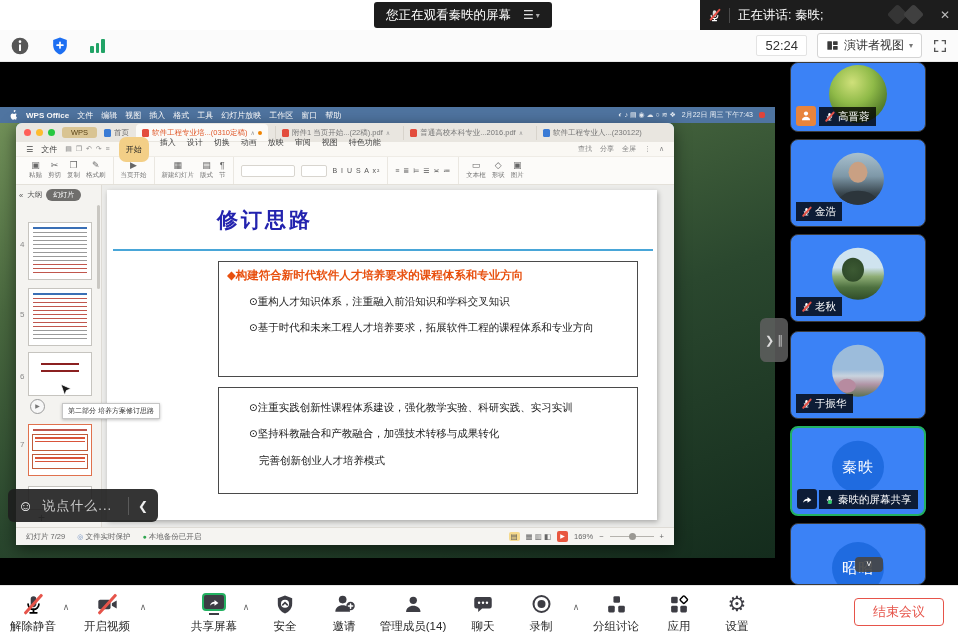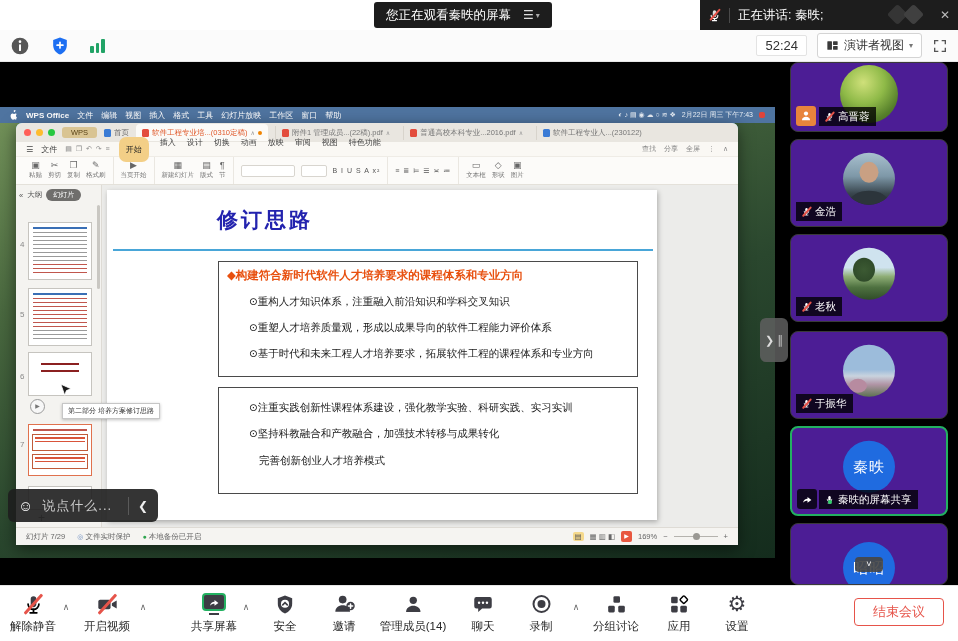--- a/index.html
+++ b/index.html
@@ -35,21 +35,21 @@
   .stage{position:absolute;left:0;top:62px;width:958px;height:523px;background:#000}
   .wallpaper{position:absolute;left:0;top:107px;width:775px;height:451px;
       background:linear-gradient(160deg,#74935a 0%,#49683f 28%,#2a472e 58%,#142c1d 100%)}
   .menubar{position:absolute;left:0;top:107px;width:775px;height:16px;background:#4f74a0;
       display:flex;align-items:center;gap:8px;padding:0 10px;color:#fff;font-size:8px;box-sizing:border-box}
   .menubar .app{font-weight:bold;font-size:8px}
   .menus{display:flex;gap:8px}
   .mb-right{margin-left:auto;display:flex;align-items:center;gap:6px;font-size:7px;color:#e8eef5}
   .mb-rec{width:6px;height:6px;background:#e0443a;border-radius:2px}
   
-  .wps{position:absolute;left:16px;top:123px;width:722px;height:422px;background:#7dd3fc;
+  .wps{position:absolute;left:16px;top:123px;width:658px;height:422px;background:#7dd3fc;
       border-radius:6px 6px 0 0;overflow:hidden;box-shadow:0 4px 16px rgba(0,0,0,.5)}
   .tabbar{height:19px;background:#e9e6e0;display:flex;align-items:center;padding:0 8px;gap:7px;
       font-size:7.5px;color:#666;box-sizing:border-box}
   .tl{display:flex;gap:5px}
   .tl i{width:7px;height:7px;border-radius:50%;cursor:pointer}
   .tl i:nth-child(1){background:#ff5f57}.tl i:nth-child(2){background:#febc2e}.tl i:nth-child(3){background:#28c840}
   .wps-tab{background:#d9c493;color:#5a4417;padding:1px 9px;border-radius:3px;cursor:pointer}
   .home-tab{display:flex;align-items:center;gap:3px;cursor:pointer}
   .sq{width:7px;height:8px;border-radius:1.5px;flex:0 0 auto}
   .sq.blue{background:#3a7bd5}.sq.red{background:#e34d3d}
@@ -119,21 +119,21 @@
   .chatpill{position:absolute;left:8px;top:489px;width:150px;height:33px;background:rgba(30,30,30,.9);
       border-radius:6px;display:flex;align-items:center;gap:9px;padding:0 10px;box-sizing:border-box;z-index:8}
   .smiley{font-size:15px;color:#fff;cursor:pointer}
   .saytext{font-size:13px;color:#c9c9c9;letter-spacing:1px;cursor:text}
   .cp-div{width:1px;height:18px;background:#5a5a5a;margin-left:auto}
   .cp-arrow{color:#eee;font-size:12px;cursor:pointer}
   .handle{position:absolute;left:760px;top:318px;width:28px;height:44px;background:rgba(95,95,95,.85);
       border-radius:6px;display:flex;align-items:center;justify-content:center;gap:3px;color:#ddd;font-size:11px;cursor:pointer;z-index:8}
   .handle .bars2{color:#c4c4c4;font-size:12px}
   
-  .tile{position:absolute;left:790px;width:158px;background:#4c1d95;border:1px solid #3a3a3a;border-radius:8px;
+  .tile{position:absolute;left:790px;width:136px;background:#3b82f6;border:1px solid #3a3a3a;border-radius:8px;
       overflow:hidden;box-sizing:border-box;cursor:pointer}
   .tile.active{border:2px solid #23b161}
   .avatar{position:absolute;left:50%;top:50%;transform:translate(-50%,-58%);width:52px;height:52px;border-radius:50%}
   .av-leaves{background:radial-gradient(circle at 40% 30%,#cfe07a,#8fba48 40%,#567f2b 72%,#3a5c1e)}
   .av-port{background:linear-gradient(180deg,#a8c0ce,#7e98a8 45%,#39464e 78%,#232b30);position:absolute;overflow:hidden}
   .av-port::before{content:"";position:absolute;left:50%;top:9px;transform:translateX(-50%);width:19px;height:21px;
       border-radius:50%;background:#c9a083}
   .av-port::after{content:"";position:absolute;left:50%;bottom:-8px;transform:translateX(-50%);width:38px;height:22px;
       border-radius:50% 50% 0 0;background:#2c353b}
   .av-tree{background:linear-gradient(180deg,#cfe3ef 0 38%,#8fae76 55%,#4e7140 76%,#2f4c28);position:absolute;overflow:hidden}
@@ -347,21 +347,21 @@
       <span>首页</span>
     </span>
     <span class="doc-tab active">
       <span class="sq red"></span>
       <span>软件工程专业培...(0310定稿)</span>
       <span class="cu">∧</span>
       <span class="dot-orange"></span>
     </span>
     <span class="doc-tab">
       <span class="sq red"></span>
-      <span>附件1 管理成员...(22稿).pdf</span>
+      <span>附件1 当页开始...(22稿).pdf</span>
       <span class="cu">∧</span>
     </span>
     <span class="doc-tab">
       <span class="sq red"></span>
       <span>普通高校本科专业...2016.pdf</span>
       <span class="cu">∧</span>
     </span>
     <span class="doc-tab">
       <span class="sq blue"></span>
       <span>软件工程专业人...(230122)</span>
@@ -503,21 +503,20 @@
         </svg>
       </span>
     <span class="ptooltip">第二部分  培养方案修订思路</span>
 
     <div class="slide">
       <div class="s-title">修订思路</div>
       <div class="s-rule"></div>
       <div class="sbox sbox1">
         <div class="sb-h">◆构建符合新时代软件人才培养要求的课程体系和专业方向</div>
         <div class="sb-li">⊙重构人才知识体系，注重融入前沿知识和学科交叉知识</div>
-        <div class="sb-li">⊙重塑人才培养质量观，形成以成果导向的软件工程能力评价体系</div>
         <div class="sb-li">⊙基于时代和未来工程人才培养要求，拓展软件工程的课程体系和专业方向</div>
       </div>
       <div class="sbox sbox2">
         <div class="sb-li">⊙注重实践创新性课程体系建设，强化教学实验、科研实践、实习实训</div>
         <div class="sb-li">⊙坚持科教融合和产教融合，加强技术转移与成果转化</div>
         <div class="sb-f">完善创新创业人才培养模式</div>
       </div>
     </div>
   </div>
 

